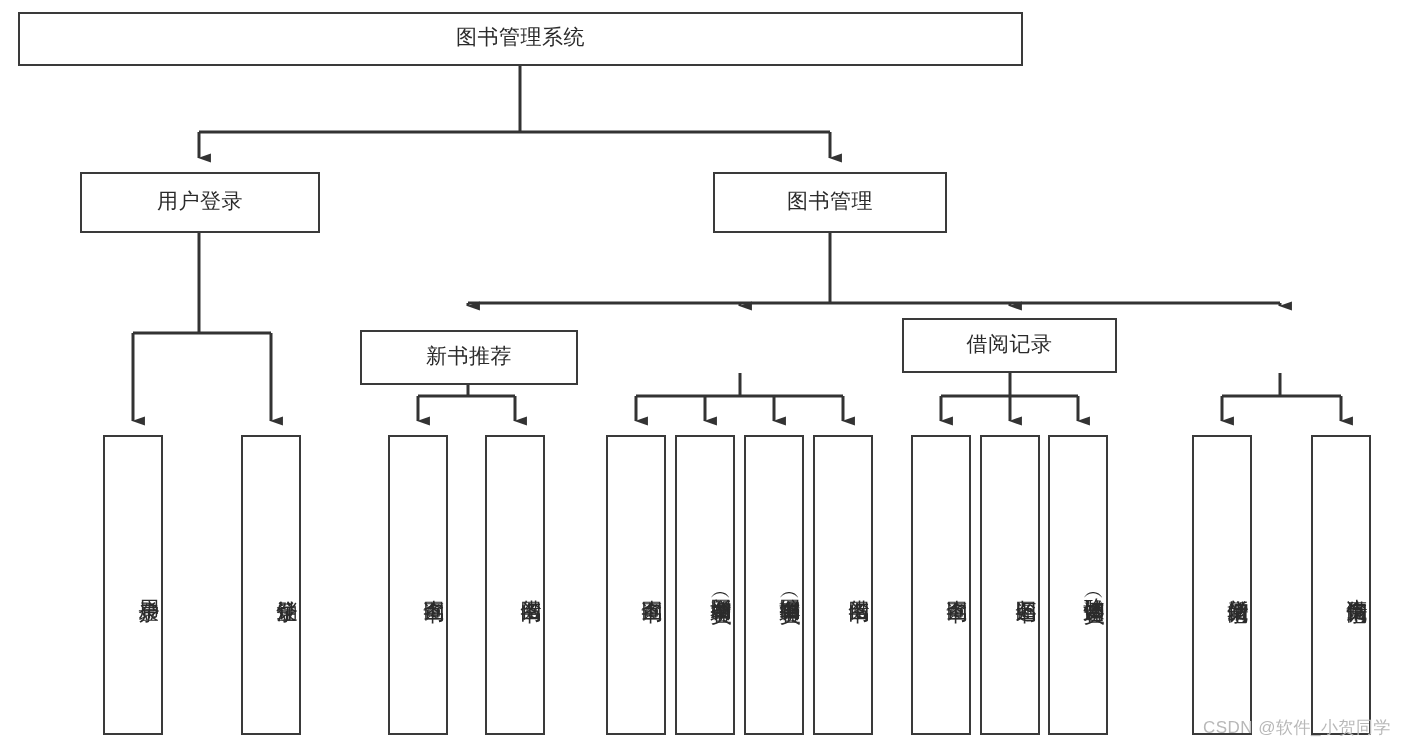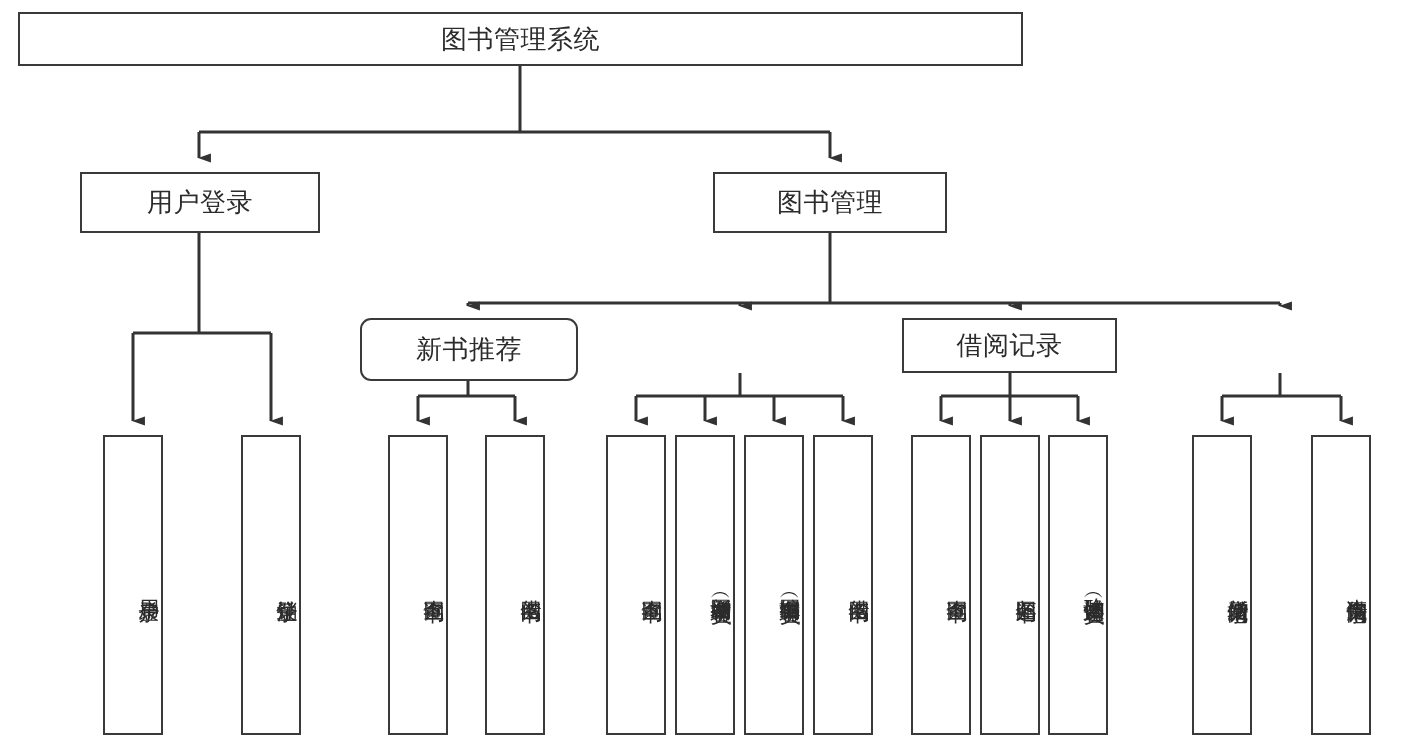--- a/index.html
+++ b/index.html
@@ -29,23 +29,24 @@
     position: absolute;
     box-sizing: border-box;
     border: 2px solid #3a3a3a;
     background: #ffffff;
     display: flex;
     align-items: center;
     justify-content: center;
     color: #2b2b2b;
   }
   .node.horiz {
-    font-size: 26px;
+    font-size: 21px;
     letter-spacing: 0.5px;
     line-height: 1.1;
+    font-family: Liberation Mono, monospace;
   }
   .node.vert {
     writing-mode: vertical-rl;
     text-orientation: upright;
     font-size: 21px;
     line-height: 1.18;
     padding: 6px 0;
     align-items: flex-start;
     justify-content: center;
     letter-spacing: 1px;
@@ -141,21 +142,21 @@
     <span>图书管理系统</span>
   </div>
 
   <div class="node horiz" style="left:80px; top:172px; width:240px; height:61px;">
     <span>用户登录</span>
   </div>
   <div class="node horiz" style="left:713px; top:172px; width:234px; height:61px;">
     <span>图书管理</span>
   </div>
 
-  <div class="node horiz" style="left:360px; top:318px; width:218px; height:63px;border-radius:11px;">
+  <div class="node horiz" style="left:360px; top:330px; width:218px; height:55px;">
     <span>新书推荐</span>
   </div>
   <div class="node horiz" style="left:902px; top:318px; width:215px; height:55px;">
     <span>借阅记录</span>
   </div>
 
   <div class="node vert" style="left:103px; top:435px; width:60px; height:300px;">
     <span class="vlabel">用户登录</span>
   </div>
   <div class="node vert" style="left:241px; top:435px; width:60px; height:300px;">
@@ -192,14 +193,15 @@
     <span class="vlabel">确认归还（管理员）</span>
   </div>
 
   <div class="node vert" style="left:1192px; top:435px; width:60px; height:300px;">
     <span class="vlabel">新增借阅记录</span>
   </div>
   <div class="node vert" style="left:1311px; top:435px; width:60px; height:300px;">
     <span class="vlabel">查询借阅记录</span>
   </div>
 
+  <div id="watermark">CSDN @软件_小贺同学</div>
 
 </div>
 
 </body></html>

